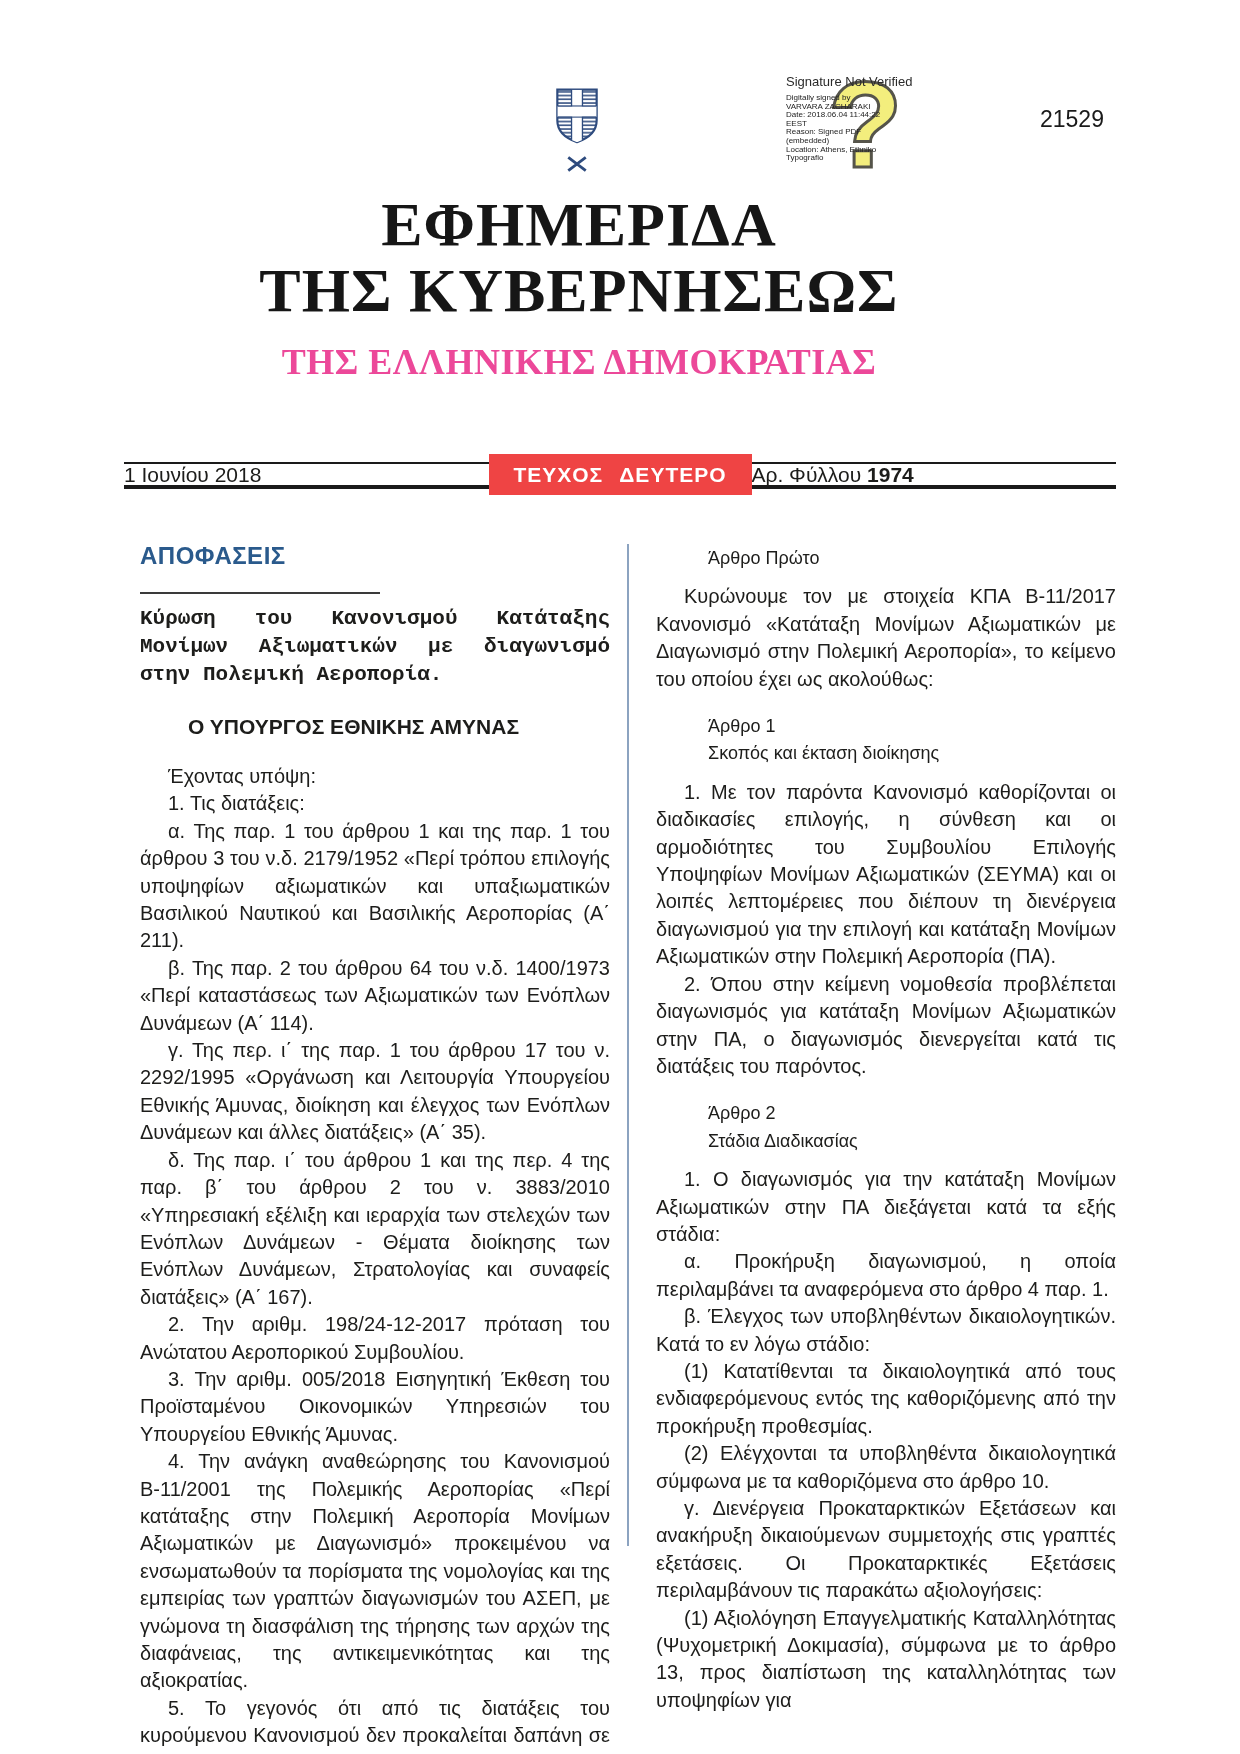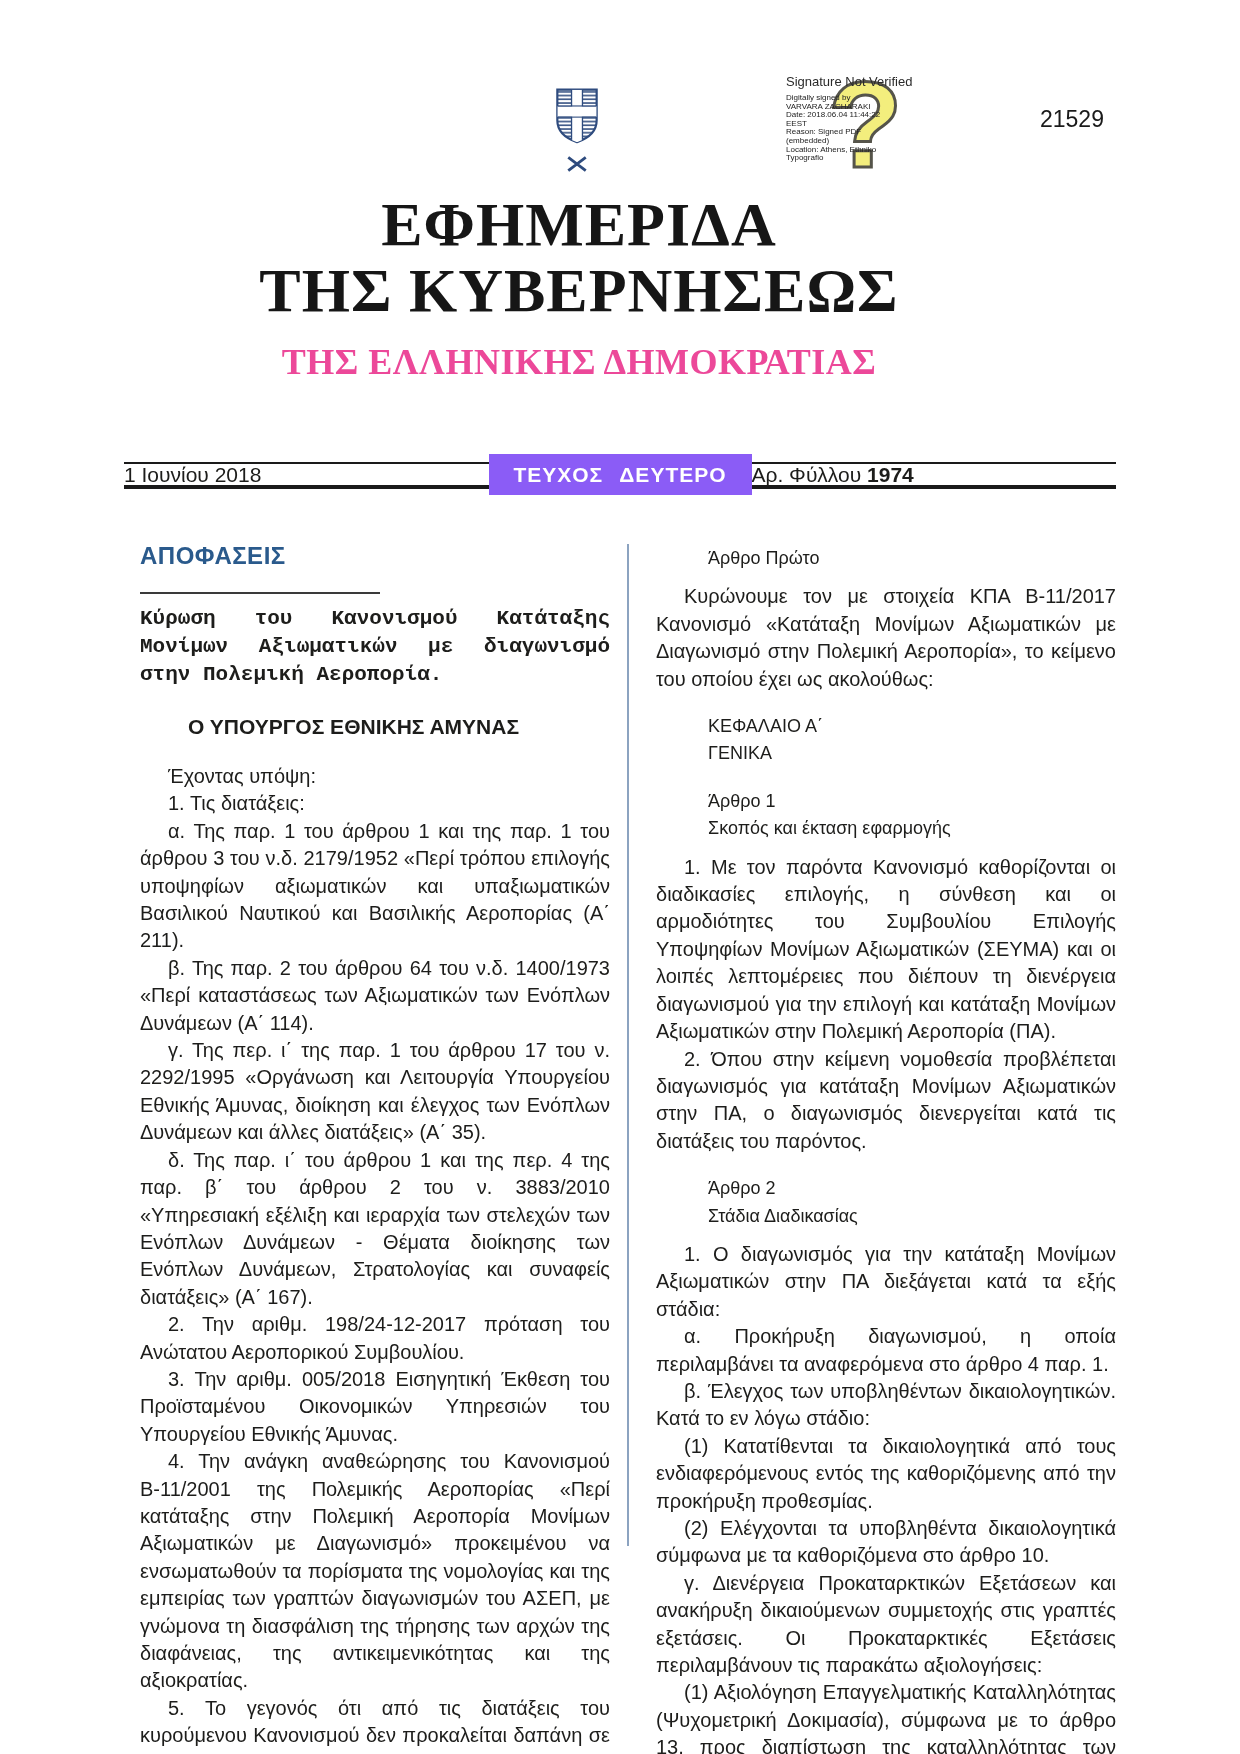--- a/index.html
+++ b/index.html
@@ -34,21 +34,21 @@
   
   .info-bar {
     position:absolute; left:124px; top:462px; width:992px; height:27px;
     border-top:2px solid #1a1a1a; border-bottom:4px solid #1a1a1a;
     display:flex; align-items:center;
   }
   .info-left, .info-right { flex:1; text-align:left; font-size:21px; color:#1d1d1b; }
   .info-center { position:relative; width:263px; height:100%; }
   .issue-box {
     position:absolute; left:0; top:-10px; width:263px; height:41px;
-    background:#8b5cf6; color:#fff; display:flex; align-items:center; justify-content:center;
+    background:#ef4444; color:#fff; display:flex; align-items:center; justify-content:center;
     font-size:21px; font-weight:bold; letter-spacing:1px; word-spacing:10px;
   }
   .sheet-number { font-weight:bold; }
 
   
   .body-area { position:absolute; left:140px; top:542px; width:976px; display:flex; justify-content:space-between; }
   .col-divider { position:absolute; left:487px; top:2px; width:2px; height:1002px; background:#8ca3c0; }
   .col-left  { width:470px; }
   .col-right { width:460px; }
 
@@ -163,26 +163,22 @@
       <p class="para">2. Την αριθμ. 198/24-12-2017 πρόταση του Ανώτατου Αεροπορικού Συμβουλίου.</p>
       <p class="para">3. Την αριθμ. 005/2018 Εισηγητική Έκθεση του Προϊσταμένου Οικονομικών Υπηρεσιών του Υπουργείου Εθνικής Άμυνας.</p>
       <p class="para">4. Την ανάγκη αναθεώρησης του Κανονισμού Β-11/2001 της Πολεμικής Αεροπορίας «Περί κατάταξης στην Πολεμική Αεροπορία Μονίμων Αξιωματικών με Διαγωνισμό» προκειμένου να ενσωματωθούν τα πορίσματα της νομολογίας και της εμπειρίας των γραπτών διαγωνισμών του ΑΣΕΠ, με γνώμονα τη διασφάλιση της τήρησης των αρχών της διαφάνειας, της αντικειμενικότητας και της αξιοκρατίας.</p>
       <p class="para">5. Το γεγονός ότι από τις διατάξεις του κυρούμενου Κανονισμού δεν προκαλείται δαπάνη σε βάρος του κρατικού προϋπολογισμού, αποφασίζουμε:</p>
     </div>
 
     <div class="col-right">
       <div class="rc-heading first">Άρθρο Πρώτο</div>
       <p class="para">Κυρώνουμε τον με στοιχεία ΚΠΑ Β-11/2017 Κανονισμό «Κατάταξη Μονίμων Αξιωματικών με Διαγωνισμό στην Πολεμική Αεροπορία», το κείμενο του οποίου έχει ως ακολούθως:</p>
       <div class="rc-heading">
-        <div>ΚΕΦΑΛΑΙΟ Α΄</div>
-        <div>ΓΕΝΙΚΑ</div>
-      </div>
-      <div class="rc-heading">
         <div>Άρθρο 1</div>
-        <div>Σκοπός και έκταση εφαρμογής</div>
+        <div>Σκοπός και έκταση διοίκησης</div>
       </div>
       <p class="para">1. Με τον παρόντα Κανονισμό καθορίζονται οι διαδικασίες επιλογής, η σύνθεση και οι αρμοδιότητες του Συμβουλίου Επιλογής Υποψηφίων Μονίμων Αξιωματικών (ΣΕΥΜΑ) και οι λοιπές λεπτομέρειες που διέπουν τη διενέργεια διαγωνισμού για την επιλογή και κατάταξη Μονίμων Αξιωματικών στην Πολεμική Αεροπορία (ΠΑ).</p>
       <p class="para">2. Όπου στην κείμενη νομοθεσία προβλέπεται διαγωνισμός για κατάταξη Μονίμων Αξιωματικών στην ΠΑ, ο διαγωνισμός διενεργείται κατά τις διατάξεις του παρόντος.</p>
       <div class="rc-heading">
         <div>Άρθρο 2</div>
         <div>Στάδια Διαδικασίας</div>
       </div>
       <p class="para">1. Ο διαγωνισμός για την κατάταξη Μονίμων Αξιωματικών στην ΠΑ διεξάγεται κατά τα εξής στάδια:</p>
       <p class="para">α. Προκήρυξη διαγωνισμού, η οποία περιλαμβάνει τα αναφερόμενα στο άρθρο 4 παρ. 1.</p>
       <p class="para">β. Έλεγχος των υποβληθέντων δικαιολογητικών. Κατά το εν λόγω στάδιο:</p>

